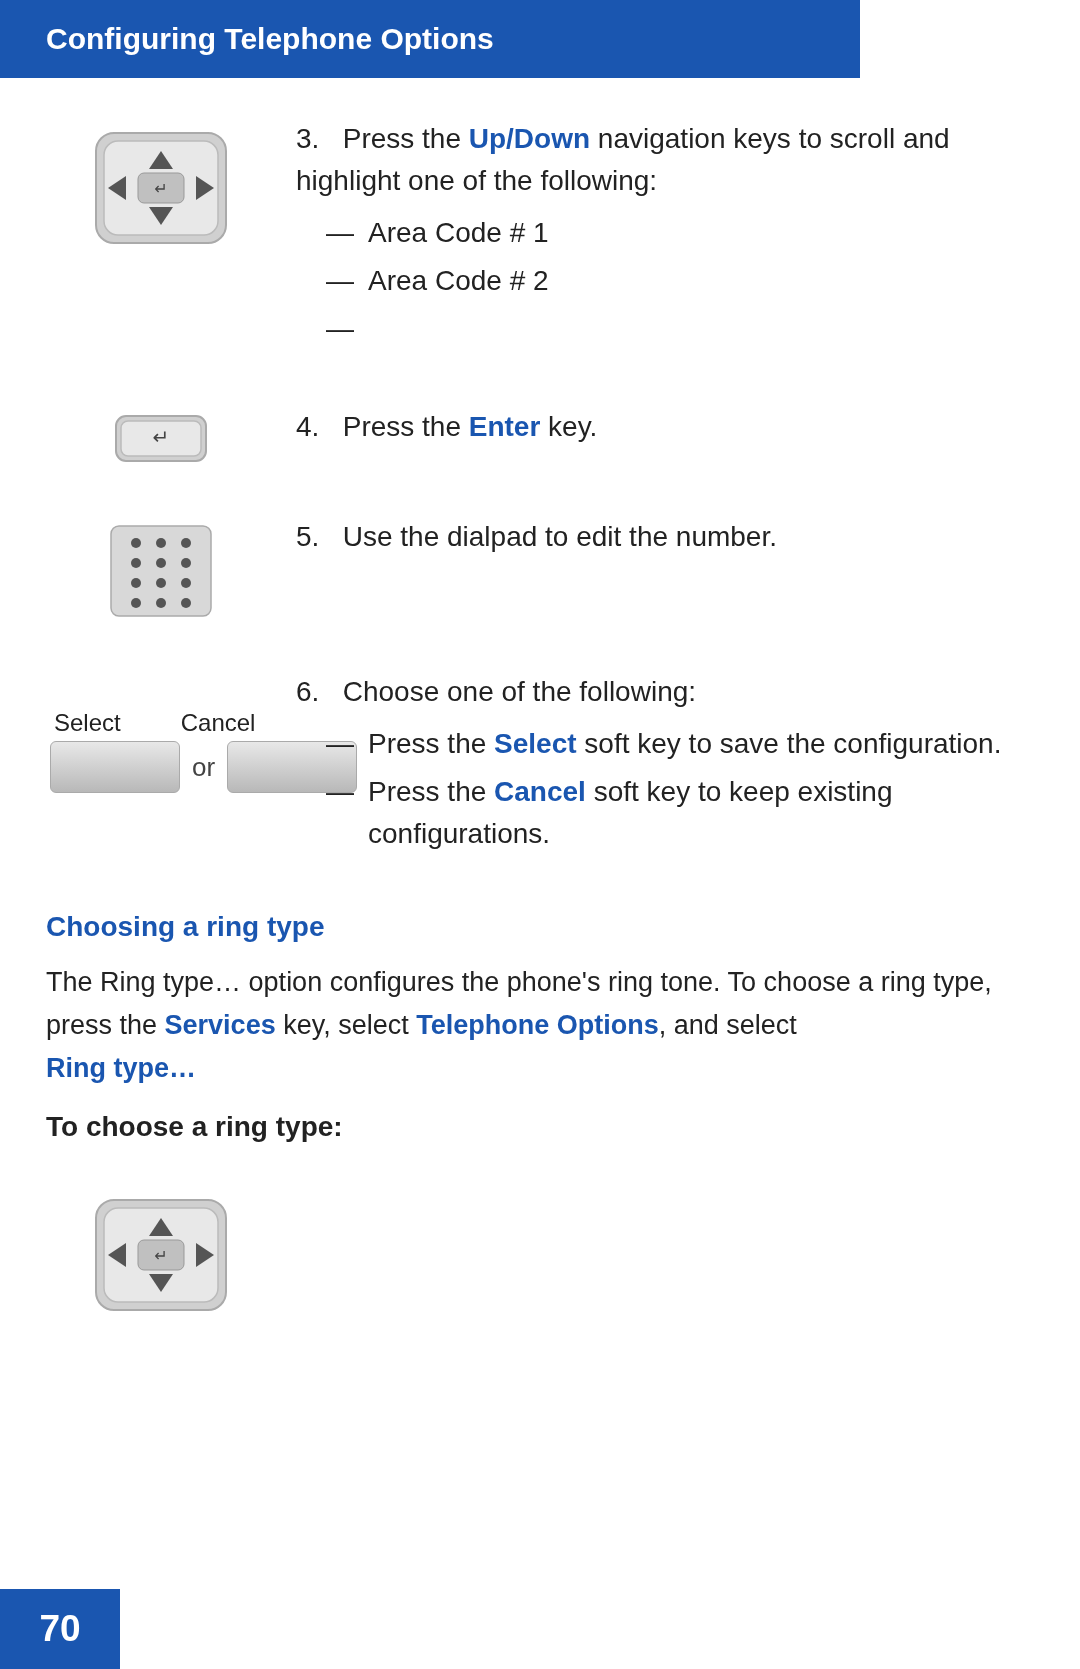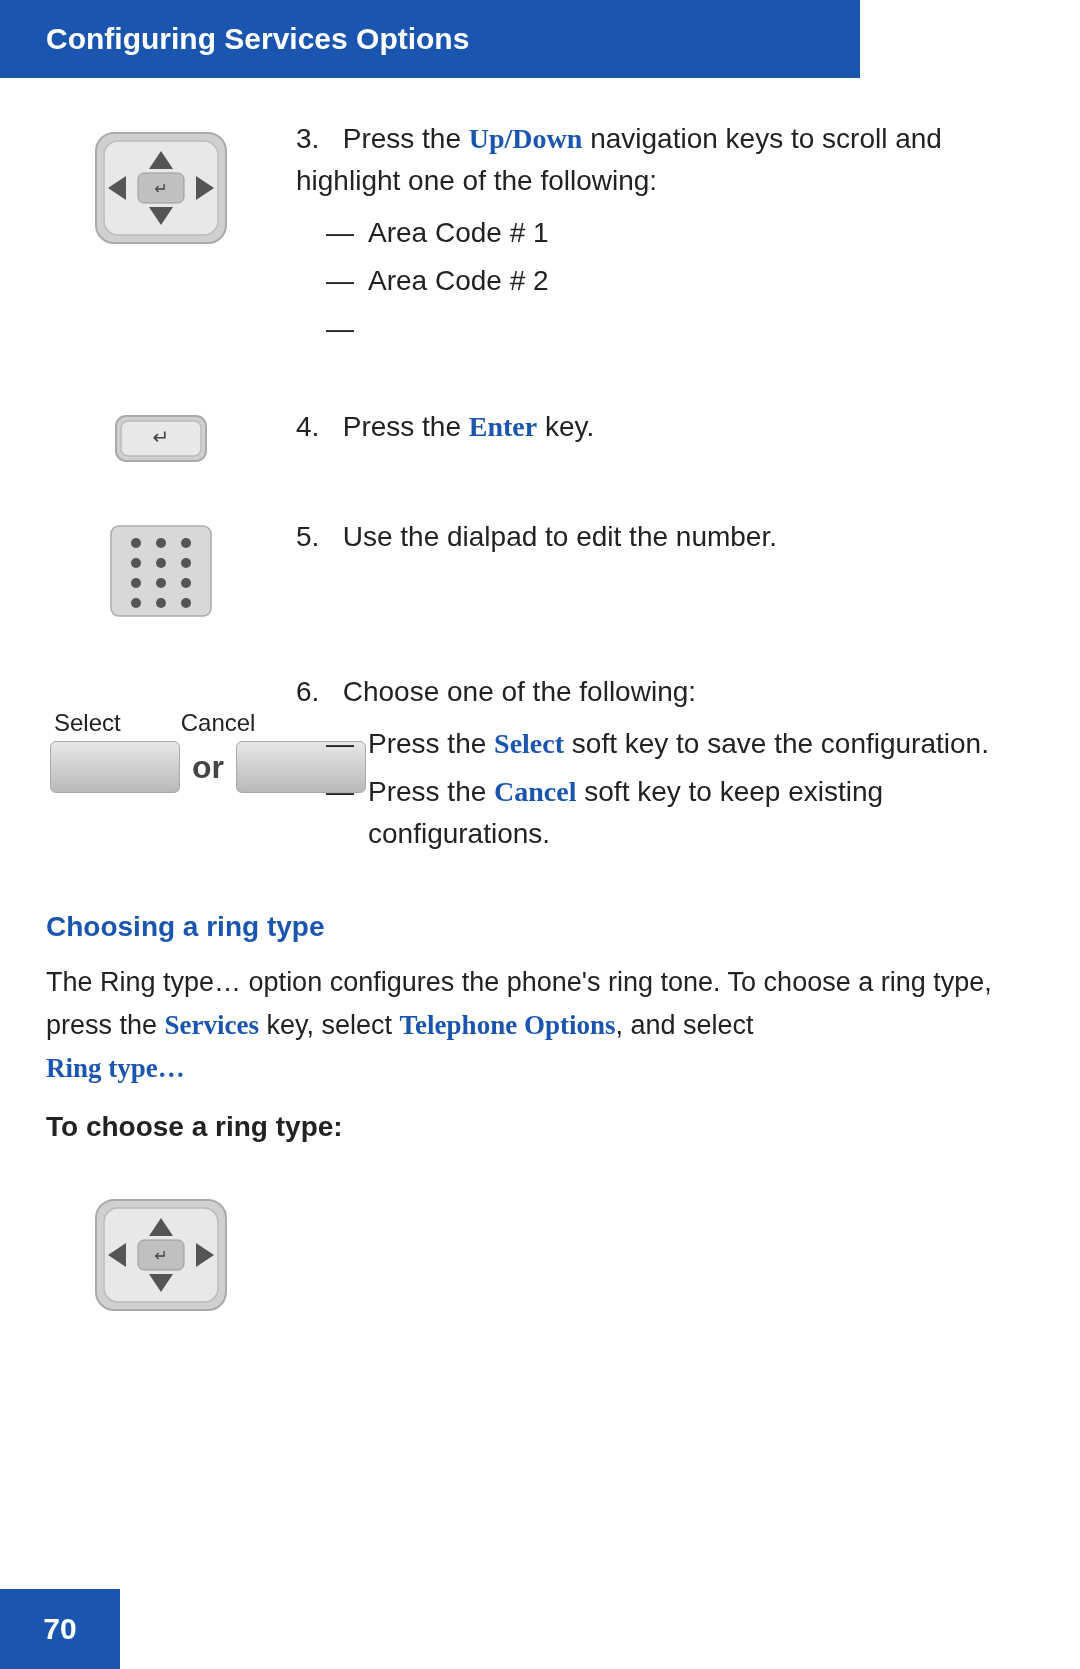--- a/index.html
+++ b/index.html
@@ -49,21 +49,20 @@
     .step-text {
       flex: 1;
       padding-left: 20px;
       font-size: 28px;
       line-height: 1.5;
     }
 
     .blue-bold {
       color: #1a56b0;
       font-weight: bold;
-      font-family: Liberation Serif, serif;
     }
 
     
     .nav-key-icon {
       width: 150px;
       height: 130px;
     }
 
     
     .enter-key-icon {
@@ -122,23 +121,22 @@
     }
     .soft-key-btn {
       width: 130px;
       height: 52px;
       background: linear-gradient(to bottom, #e8e8e8, #b8b8b8);
       border: 1px solid #aaa;
       border-radius: 6px;
       display: inline-block;
     }
     .or-text {
-      font-size: 32px;
+      font-size: 26px;
       color: #444;
-      font-weight: bold;
     }
 
     
     .section-heading {
       font-size: 28px;
       font-weight: bold;
       color: #1a56b0;
       margin-bottom: 18px;
     }
 
@@ -161,34 +159,34 @@
       left: 0;
       width: 120px;
       height: 80px;
       background: #1a56b0;
       display: flex;
       align-items: center;
       justify-content: center;
     }
     .footer span {
       color: #ffffff;
-      font-size: 30px;
+      font-size: 37px;
       font-weight: bold;
     }
 
     
     svg text {
       font-family: Arial, sans-serif;
     }
   </style>
 </head>
 <body>
 
 <div class="header-bar">
-  <span>Configuring Services Options</span>
+  <span>Configuring Telephone Options</span>
 </div>
 
 <div class="main-content">
 
   <div class="step-row">
     <div class="step-icon">
 
       <svg class="nav-key-icon" viewBox="0 0 150 130">
         <rect x="10" y="10" width="130" height="110" rx="18" ry="18" fill="#d0d0d0" stroke="#aaa" stroke-width="2"></rect>
         <rect x="18" y="18" width="114" height="94" rx="14" ry="14" fill="#e8e8e8" stroke="#bbb" stroke-width="1.5"></rect>

